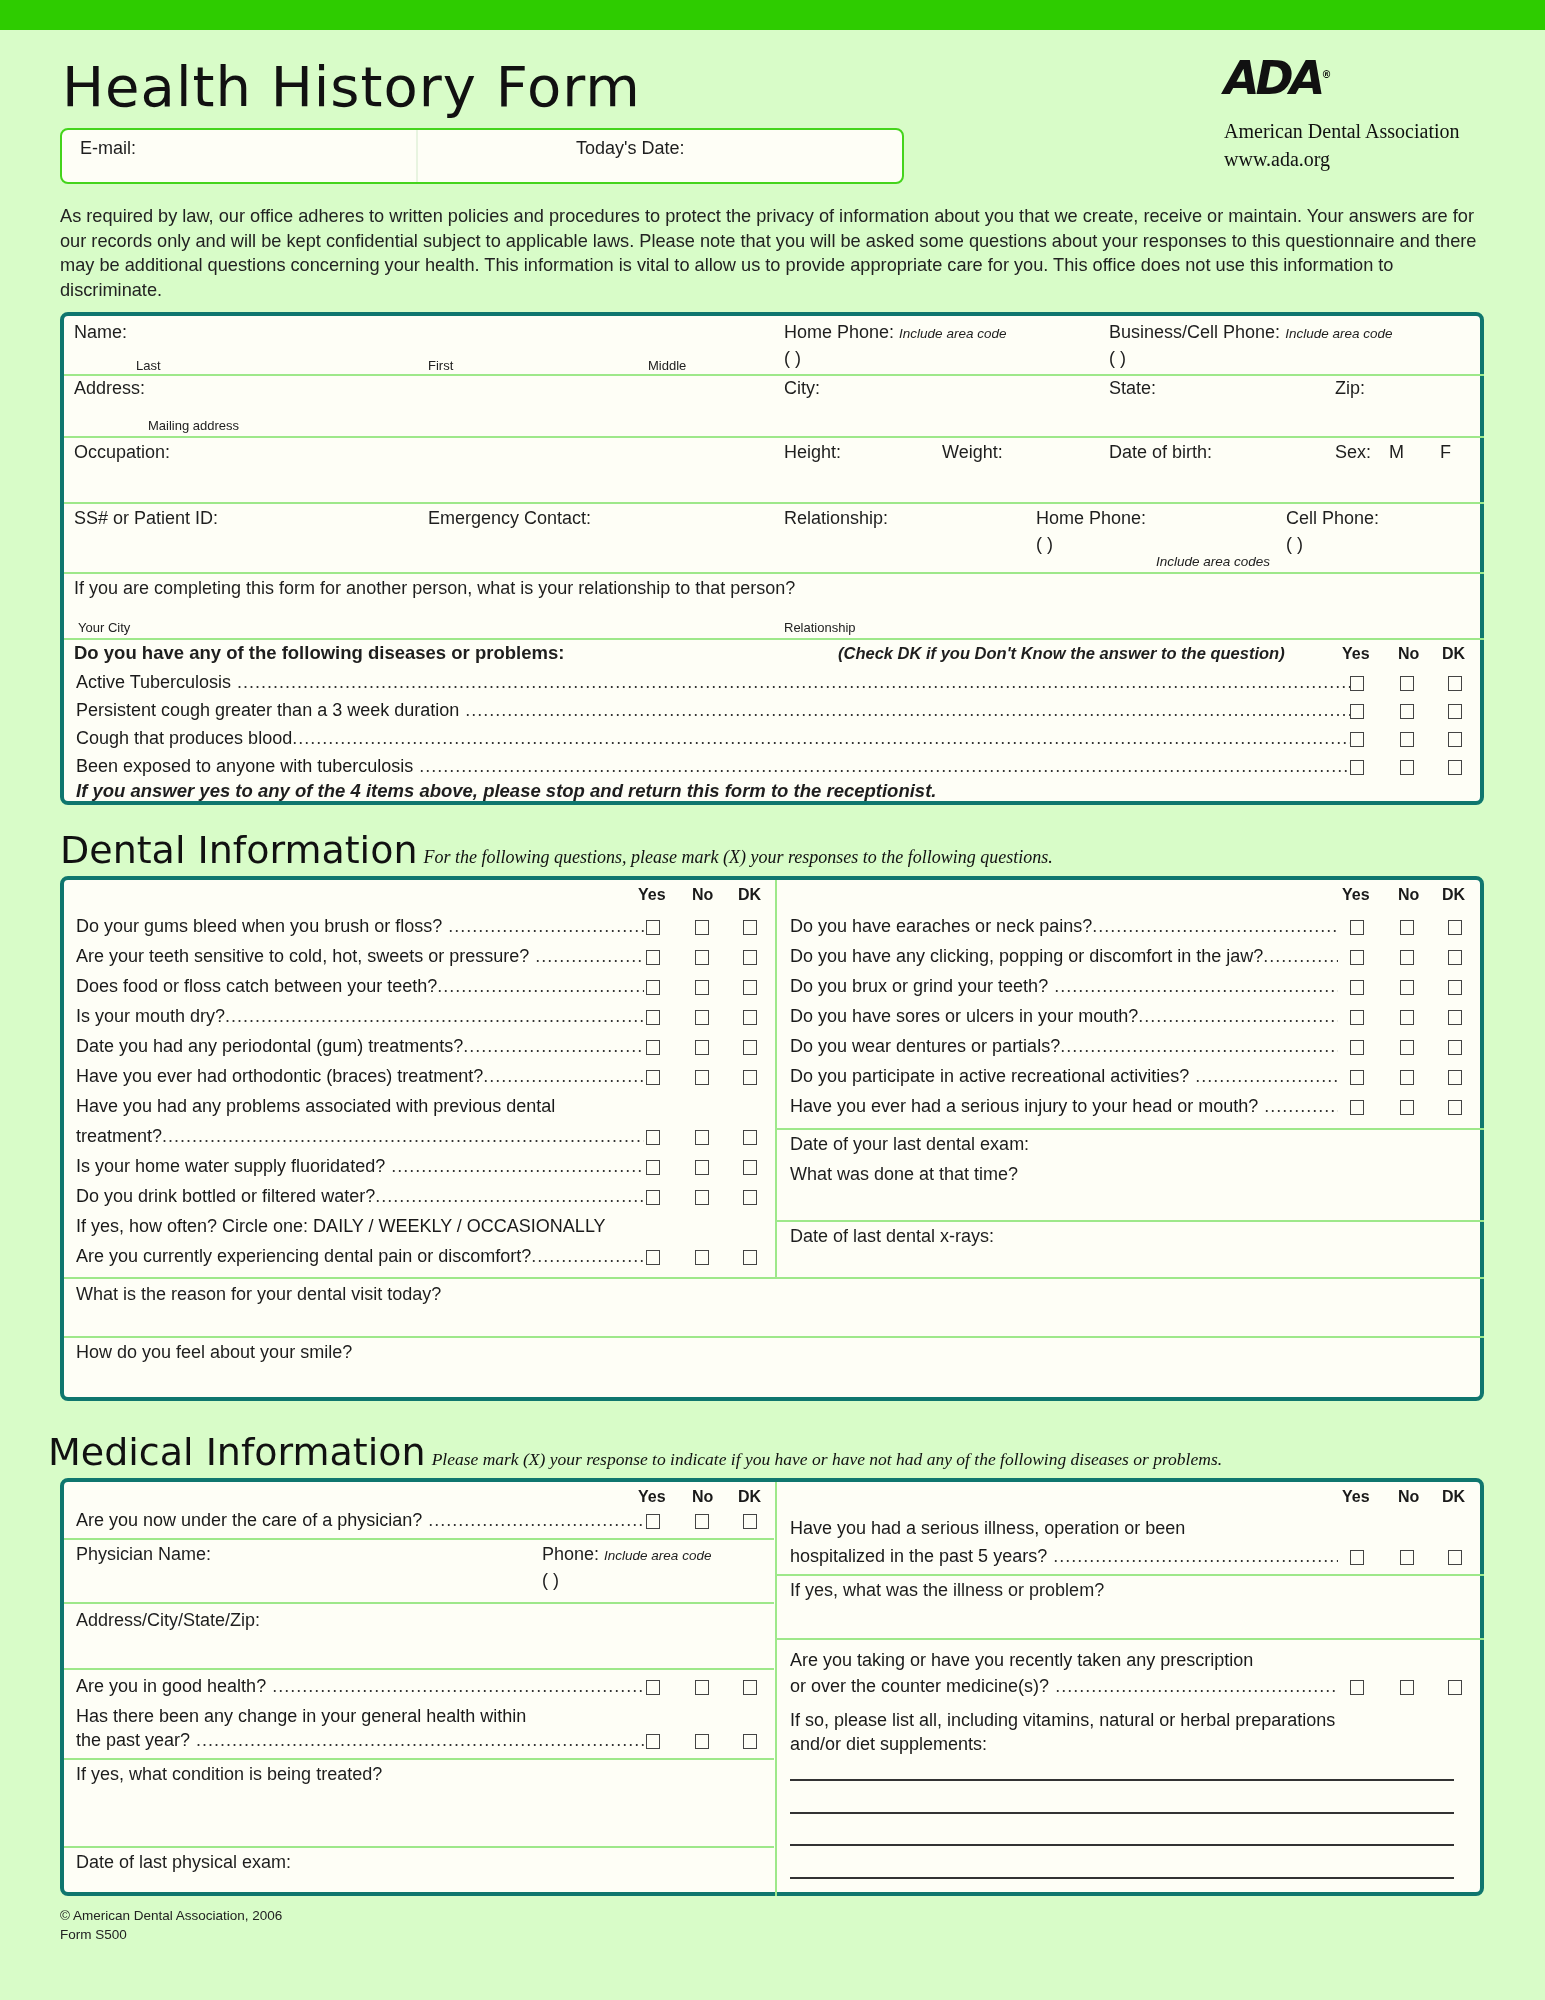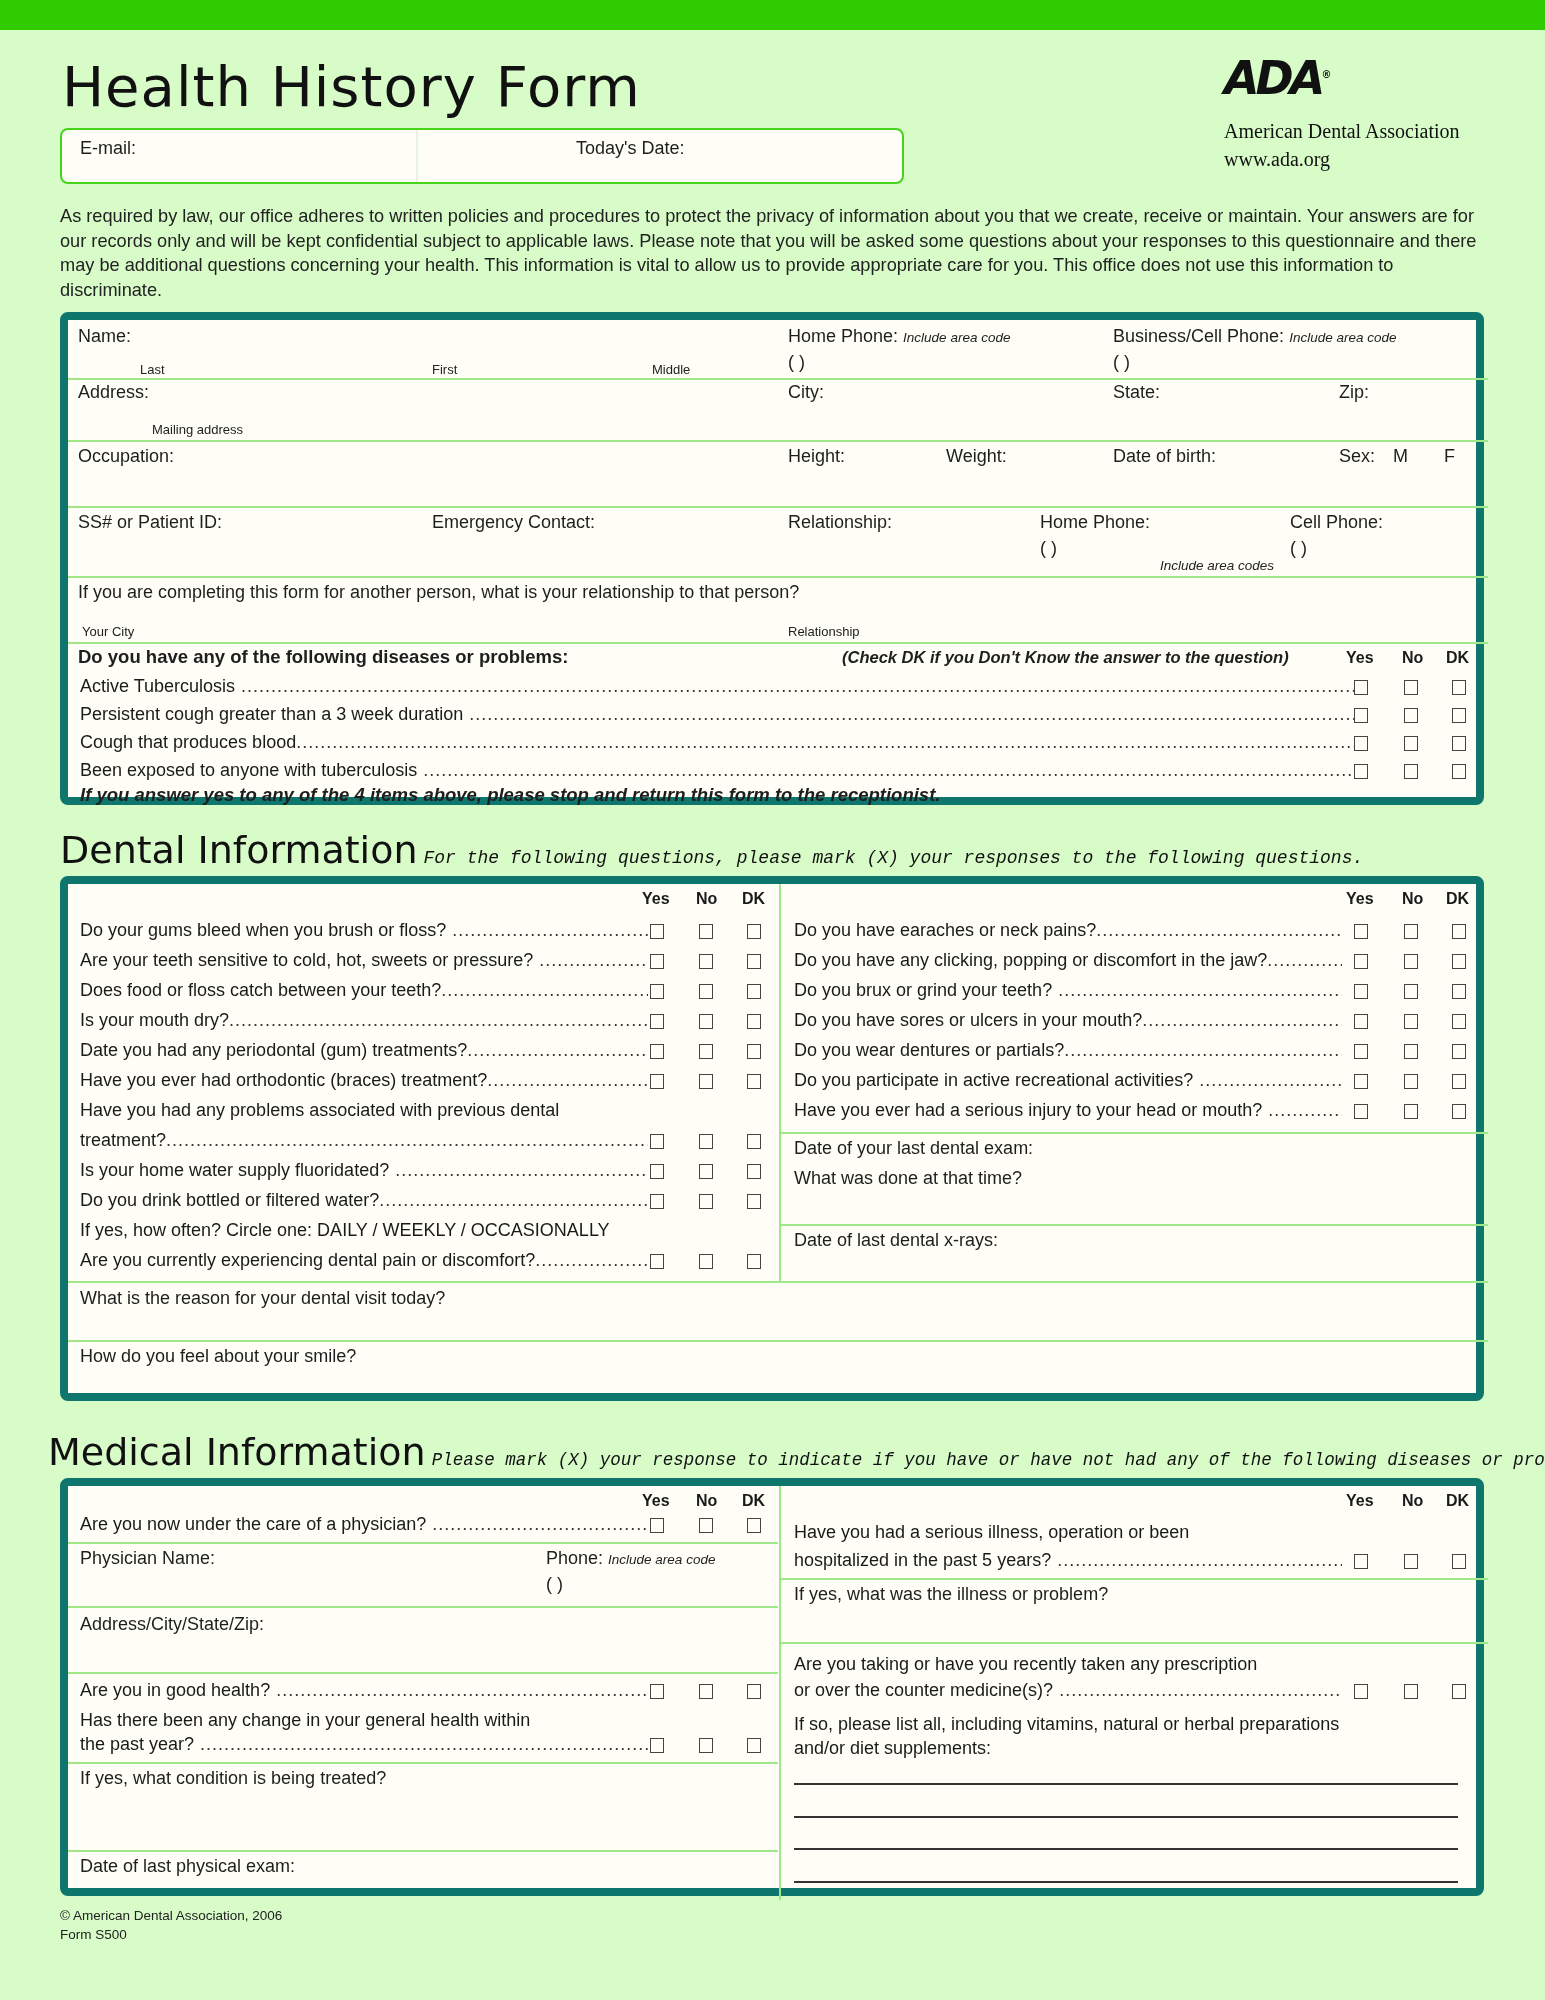--- a/index.html
+++ b/index.html
@@ -31,35 +31,35 @@
     background: #fefef6; border: 2px solid #44d41c; border-radius: 8px;
   }
   .emailbox .lbl { position: absolute; top: 8px; font-size: 18px; }
 
   .privacy {
     position: absolute; left: 60px; top: 204px; width: 1432px;
     font-size: 18.2px; line-height: 24.5px; color: #222;
   }
 
   .box {
-    position: absolute; background: #fefef6; border: 8px solid #0f766e; border-radius: 8px;
+    position: absolute; background: #fefef6; border: 4px solid #0f766e; border-radius: 8px;
   }
   .lbl { position: absolute; font-size: 18px; white-space: nowrap; color: #1e1e1e; }
   .sm { position: absolute; font-size: 13px; white-space: nowrap; color: #222; }
   .it { font-style: italic; font-size: 13.5px; }
   .hl { position: absolute; height: 2px; background: #9ee88a; }
   .vl { position: absolute; width: 2px; background: #9ee88a; }
 
   .row { position: absolute; display: flex; align-items: center; font-size: 18px; height: 24px; }
   .q { white-space: nowrap; overflow: hidden; }
   .q .dots { letter-spacing: 1px; color: #333; }
   .cb { position: absolute; width: 14px; height: 15px; border: 1.5px solid #444; background: #fefef6; }
   .colhead { position: absolute; font-size: 16px; font-weight: bold; }
   .sect-title { position: absolute; font-family: "DejaVu Sans", sans-serif; font-size: 38px; color: #111; white-space: nowrap; }
-  .sect-sub { font-family: Liberation Mono, monospace; font-style: italic; font-size: 18px; margin-left: 6px; }
+  .sect-sub { font-family: Liberation Serif, serif; font-style: italic; font-size: 18px; margin-left: 6px; }
   .line { position: absolute; height: 2px; background: #333; }
   .foot { position: absolute; left: 60px; font-size: 13.5px; color: #222; }
 </style>
 </head>
 <body>
 
 <div class="topbar"></div>
 
 <h1 class="title">Health History Form</h1>
 

